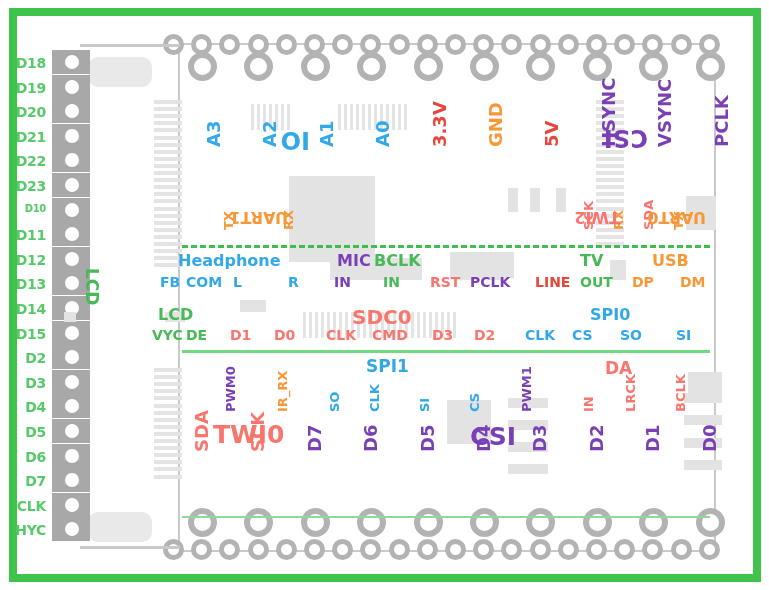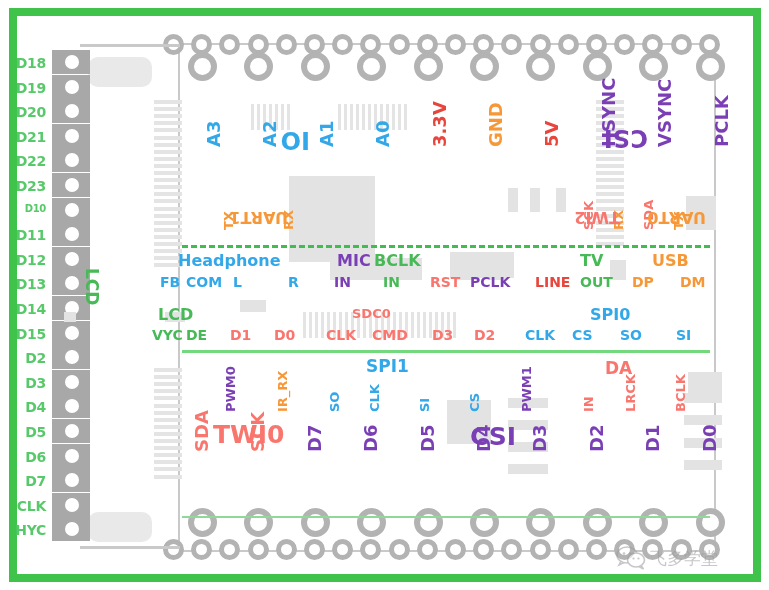--- a/index.html
+++ b/index.html
@@ -380,21 +380,21 @@
       <div class="lbl c-orange rot180" style="font-size: 16px; left: 288px; top: 225px;">UART1</div>
       <div class="lbl c-purple rot180" style="font-size: 24px; left: 648px; top: 150px;">CSI</div>
       <div class="lbl c-pink rot180" style="font-size: 16px; left: 620px; top: 225px;">TWI2</div>
       <div class="lbl c-orange rot180" style="font-size: 16px; left: 706px; top: 225px;">UART0</div>
       <div class="lbl c-blue" style="font-size: 16px; left: 178px; top: 253px;">Headphone</div>
       <div class="lbl c-purple" style="font-size: 16px; left: 337px; top: 253px;">MIC</div>
       <div class="lbl c-green" style="font-size: 16px; left: 374px; top: 253px;">BCLK</div>
       <div class="lbl c-green" style="font-size: 16px; left: 580px; top: 253px;">TV</div>
       <div class="lbl c-orange" style="font-size: 16px; left: 652px; top: 253px;">USB</div>
       <div class="lbl c-green" style="font-size: 16px; left: 158px; top: 307px;">LCD</div>
-      <div class="lbl c-pink" style="font-size: 13px; left: 352px; top: 307px;">SDC0</div>
+      <div class="lbl c-pink" style="font-size: 20px; left: 352px; top: 307px;">SDC0</div>
       <div class="lbl c-blue" style="font-size: 16px; left: 590px; top: 307px;">SPI0</div>
       <div class="lbl c-blue" style="font-size: 17px; left: 366px; top: 358px;">SPI1</div>
       <div class="lbl c-pink" style="font-size: 25px; left: 213px; top: 422px;">TWI0</div>
       <div class="lbl c-purple" style="font-size: 25px; left: 470px; top: 424px;">CSI</div>
       <div class="lbl c-pink" style="font-size: 17px; left: 605px; top: 360px;">DA</div>
       <div class="lbl c-blue" style="font-size: 14px; left: 160px; top: 275px;">FB</div>
       <div class="lbl c-blue" style="font-size: 14px; left: 186px; top: 275px;">COM</div>
       <div class="lbl c-blue" style="font-size: 14px; left: 233px; top: 275px;">L</div>
       <div class="lbl c-blue" style="font-size: 14px; left: 288px; top: 275px;">R</div>
       <div class="lbl c-purple" style="font-size: 14px; left: 334px; top: 275px;">IN</div>
@@ -412,27 +412,14 @@
       <div class="lbl c-pink" style="font-size: 14px; left: 326px; top: 328px;">CLK</div>
       <div class="lbl c-pink" style="font-size: 14px; left: 372px; top: 328px;">CMD</div>
       <div class="lbl c-pink" style="font-size: 14px; left: 432px; top: 328px;">D3</div>
       <div class="lbl c-pink" style="font-size: 14px; left: 474px; top: 328px;">D2</div>
       <div class="lbl c-blue" style="font-size: 14px; left: 525px; top: 328px;">CLK</div>
       <div class="lbl c-blue" style="font-size: 14px; left: 572px; top: 328px;">CS</div>
       <div class="lbl c-blue" style="font-size: 14px; left: 620px; top: 328px;">SO</div>
       <div class="lbl c-blue" style="font-size: 14px; left: 676px; top: 328px;">SI</div>
     </div>
 
-  <div class="wm" style="left:616px;top:546px;">
-    <svg width="30" height="24" viewBox="0 0 30 24">
-      <ellipse cx="11" cy="9" rx="10" ry="8" fill="none" stroke="#9a9a9a" stroke-width="1.6"></ellipse>
-      <path d="M5 15 L3 19 L8 16.5" fill="none" stroke="#9a9a9a" stroke-width="1.6"></path>
-      <circle cx="8" cy="7.5" r="1.3" fill="#9a9a9a"></circle>
-      <circle cx="14" cy="7.5" r="1.3" fill="#9a9a9a"></circle>
-      <ellipse cx="20" cy="14" rx="8.5" ry="7" fill="#ffffff" stroke="#9a9a9a" stroke-width="1.6"></ellipse>
-      <path d="M25 19.5 L27.5 23 L23 20.5" fill="none" stroke="#9a9a9a" stroke-width="1.6"></path>
-      <circle cx="17.5" cy="12.5" r="1.1" fill="#9a9a9a"></circle>
-      <circle cx="22.5" cy="12.5" r="1.1" fill="#9a9a9a"></circle>
-    </svg>
-    <span class="wm-text">飞多学堂</span>
-  </div>
 
 </div>
 
 </body></html>

